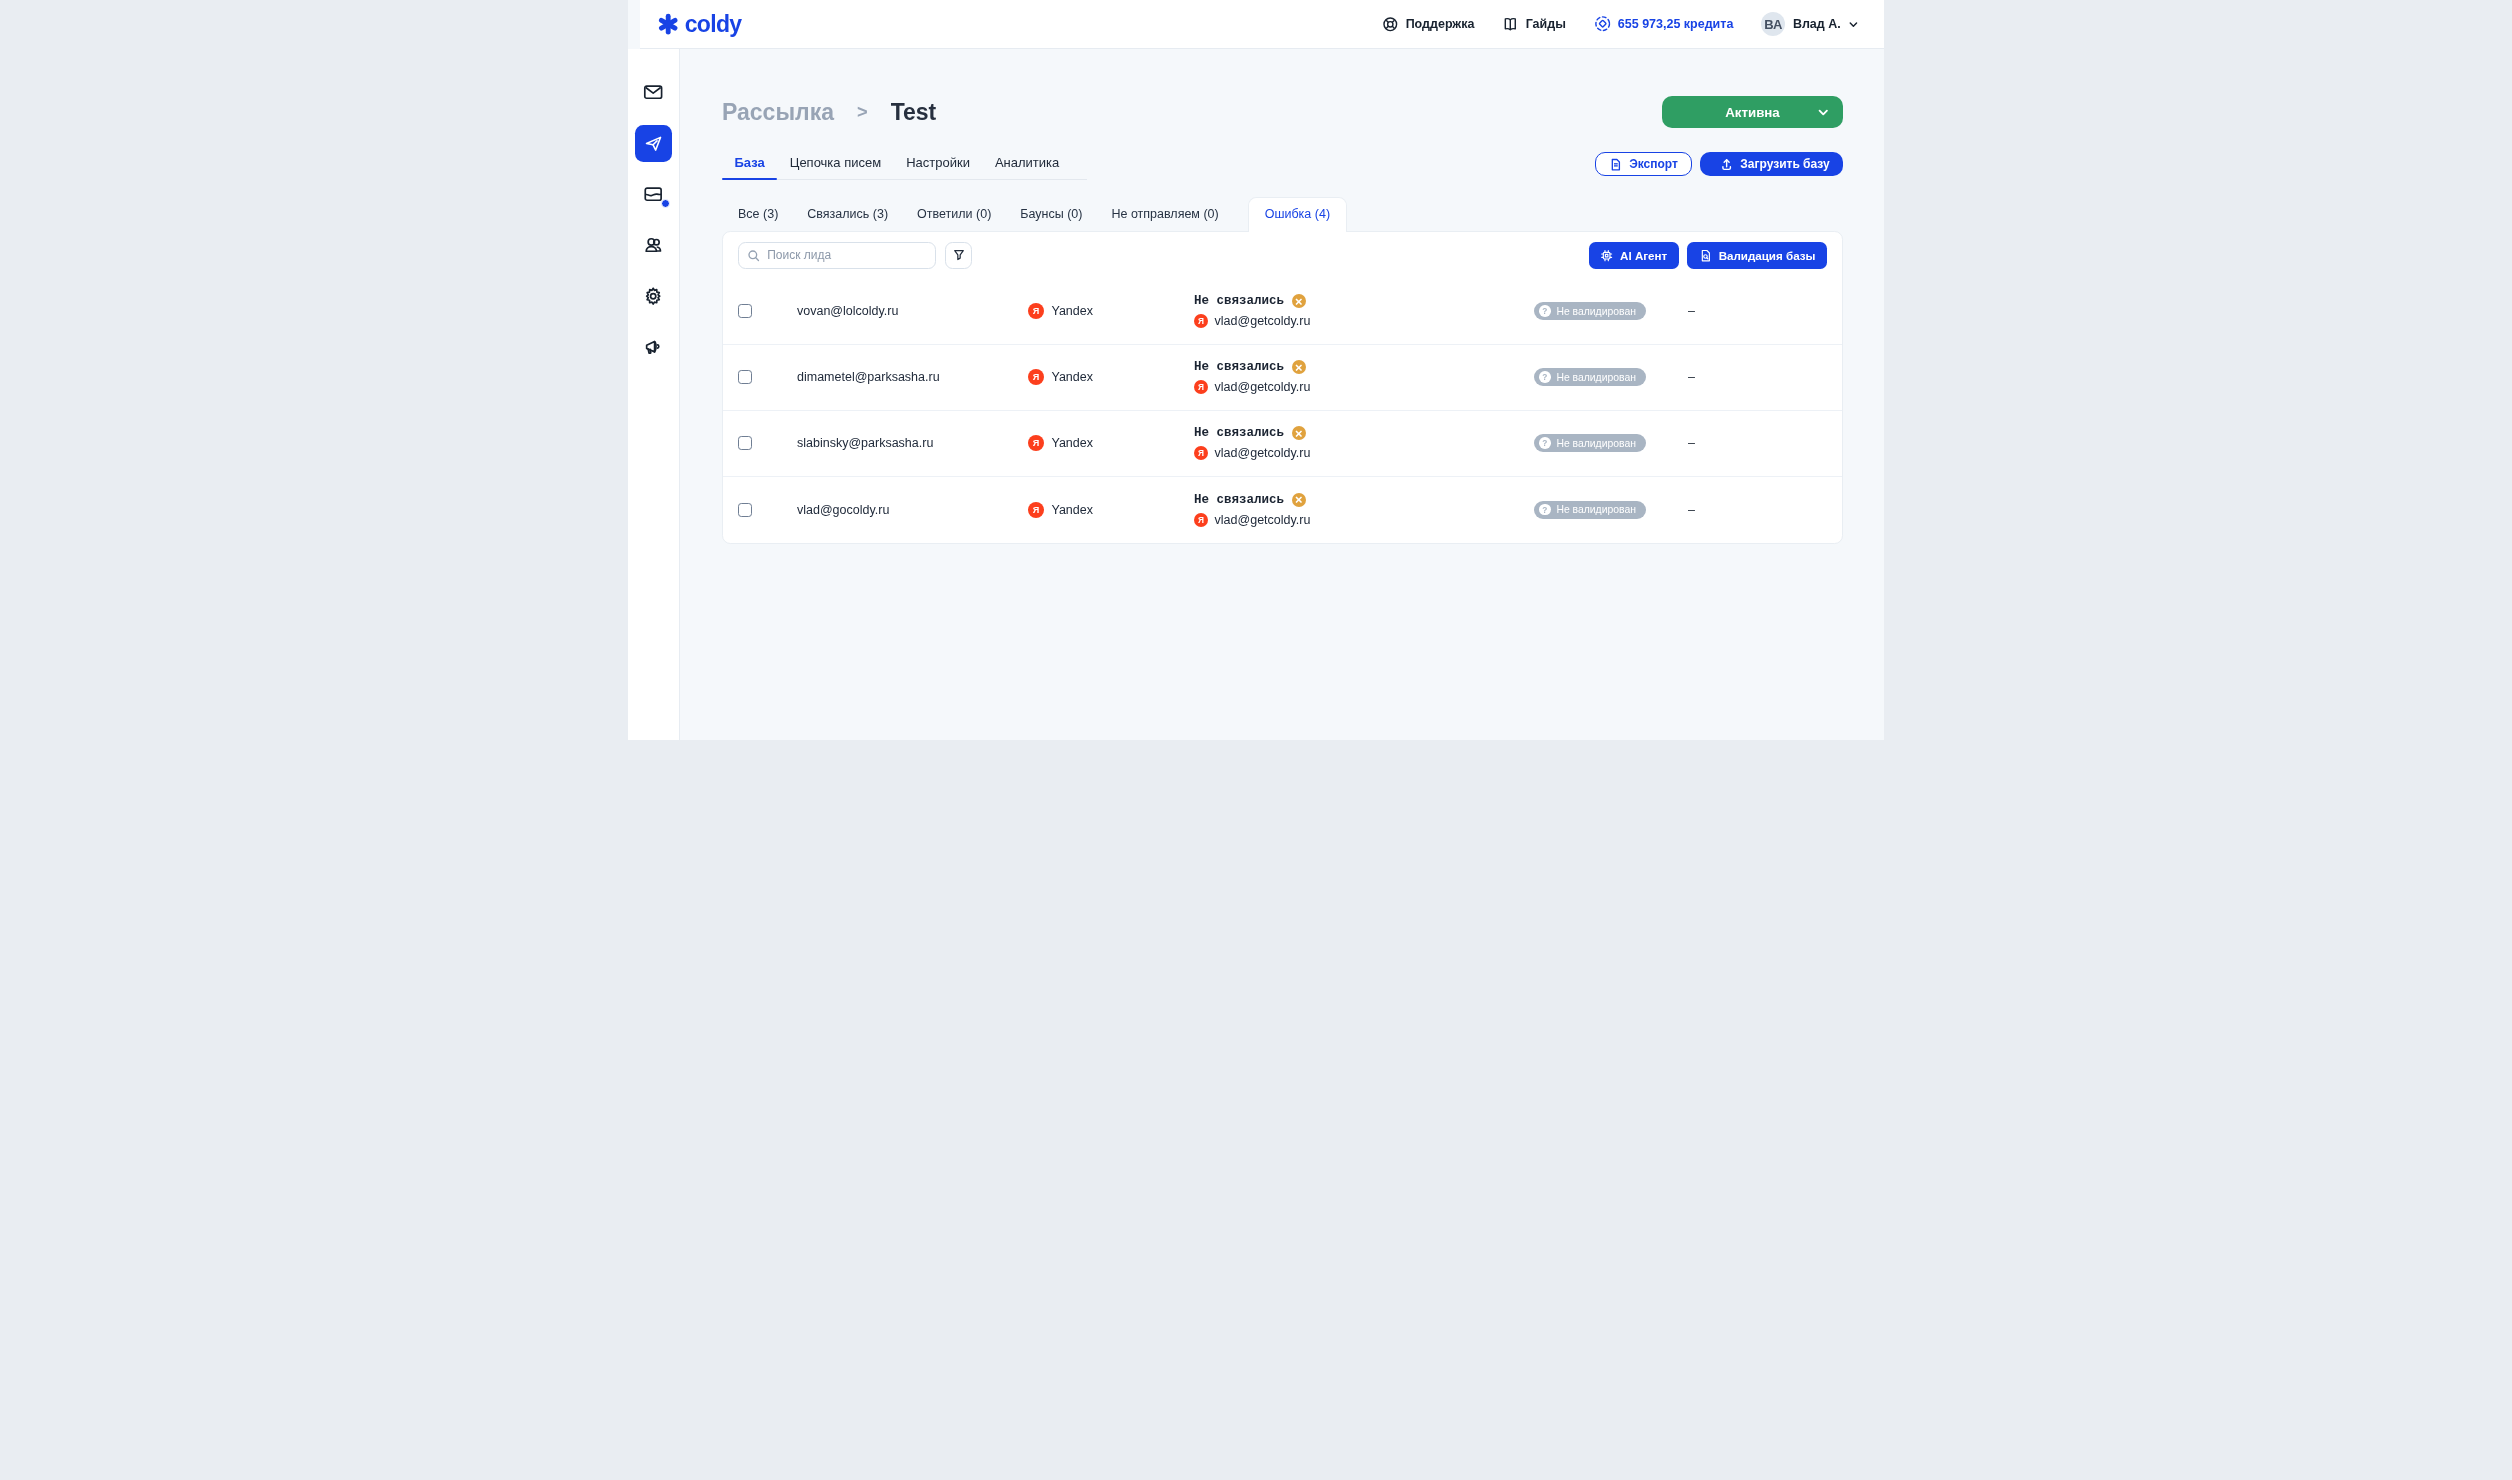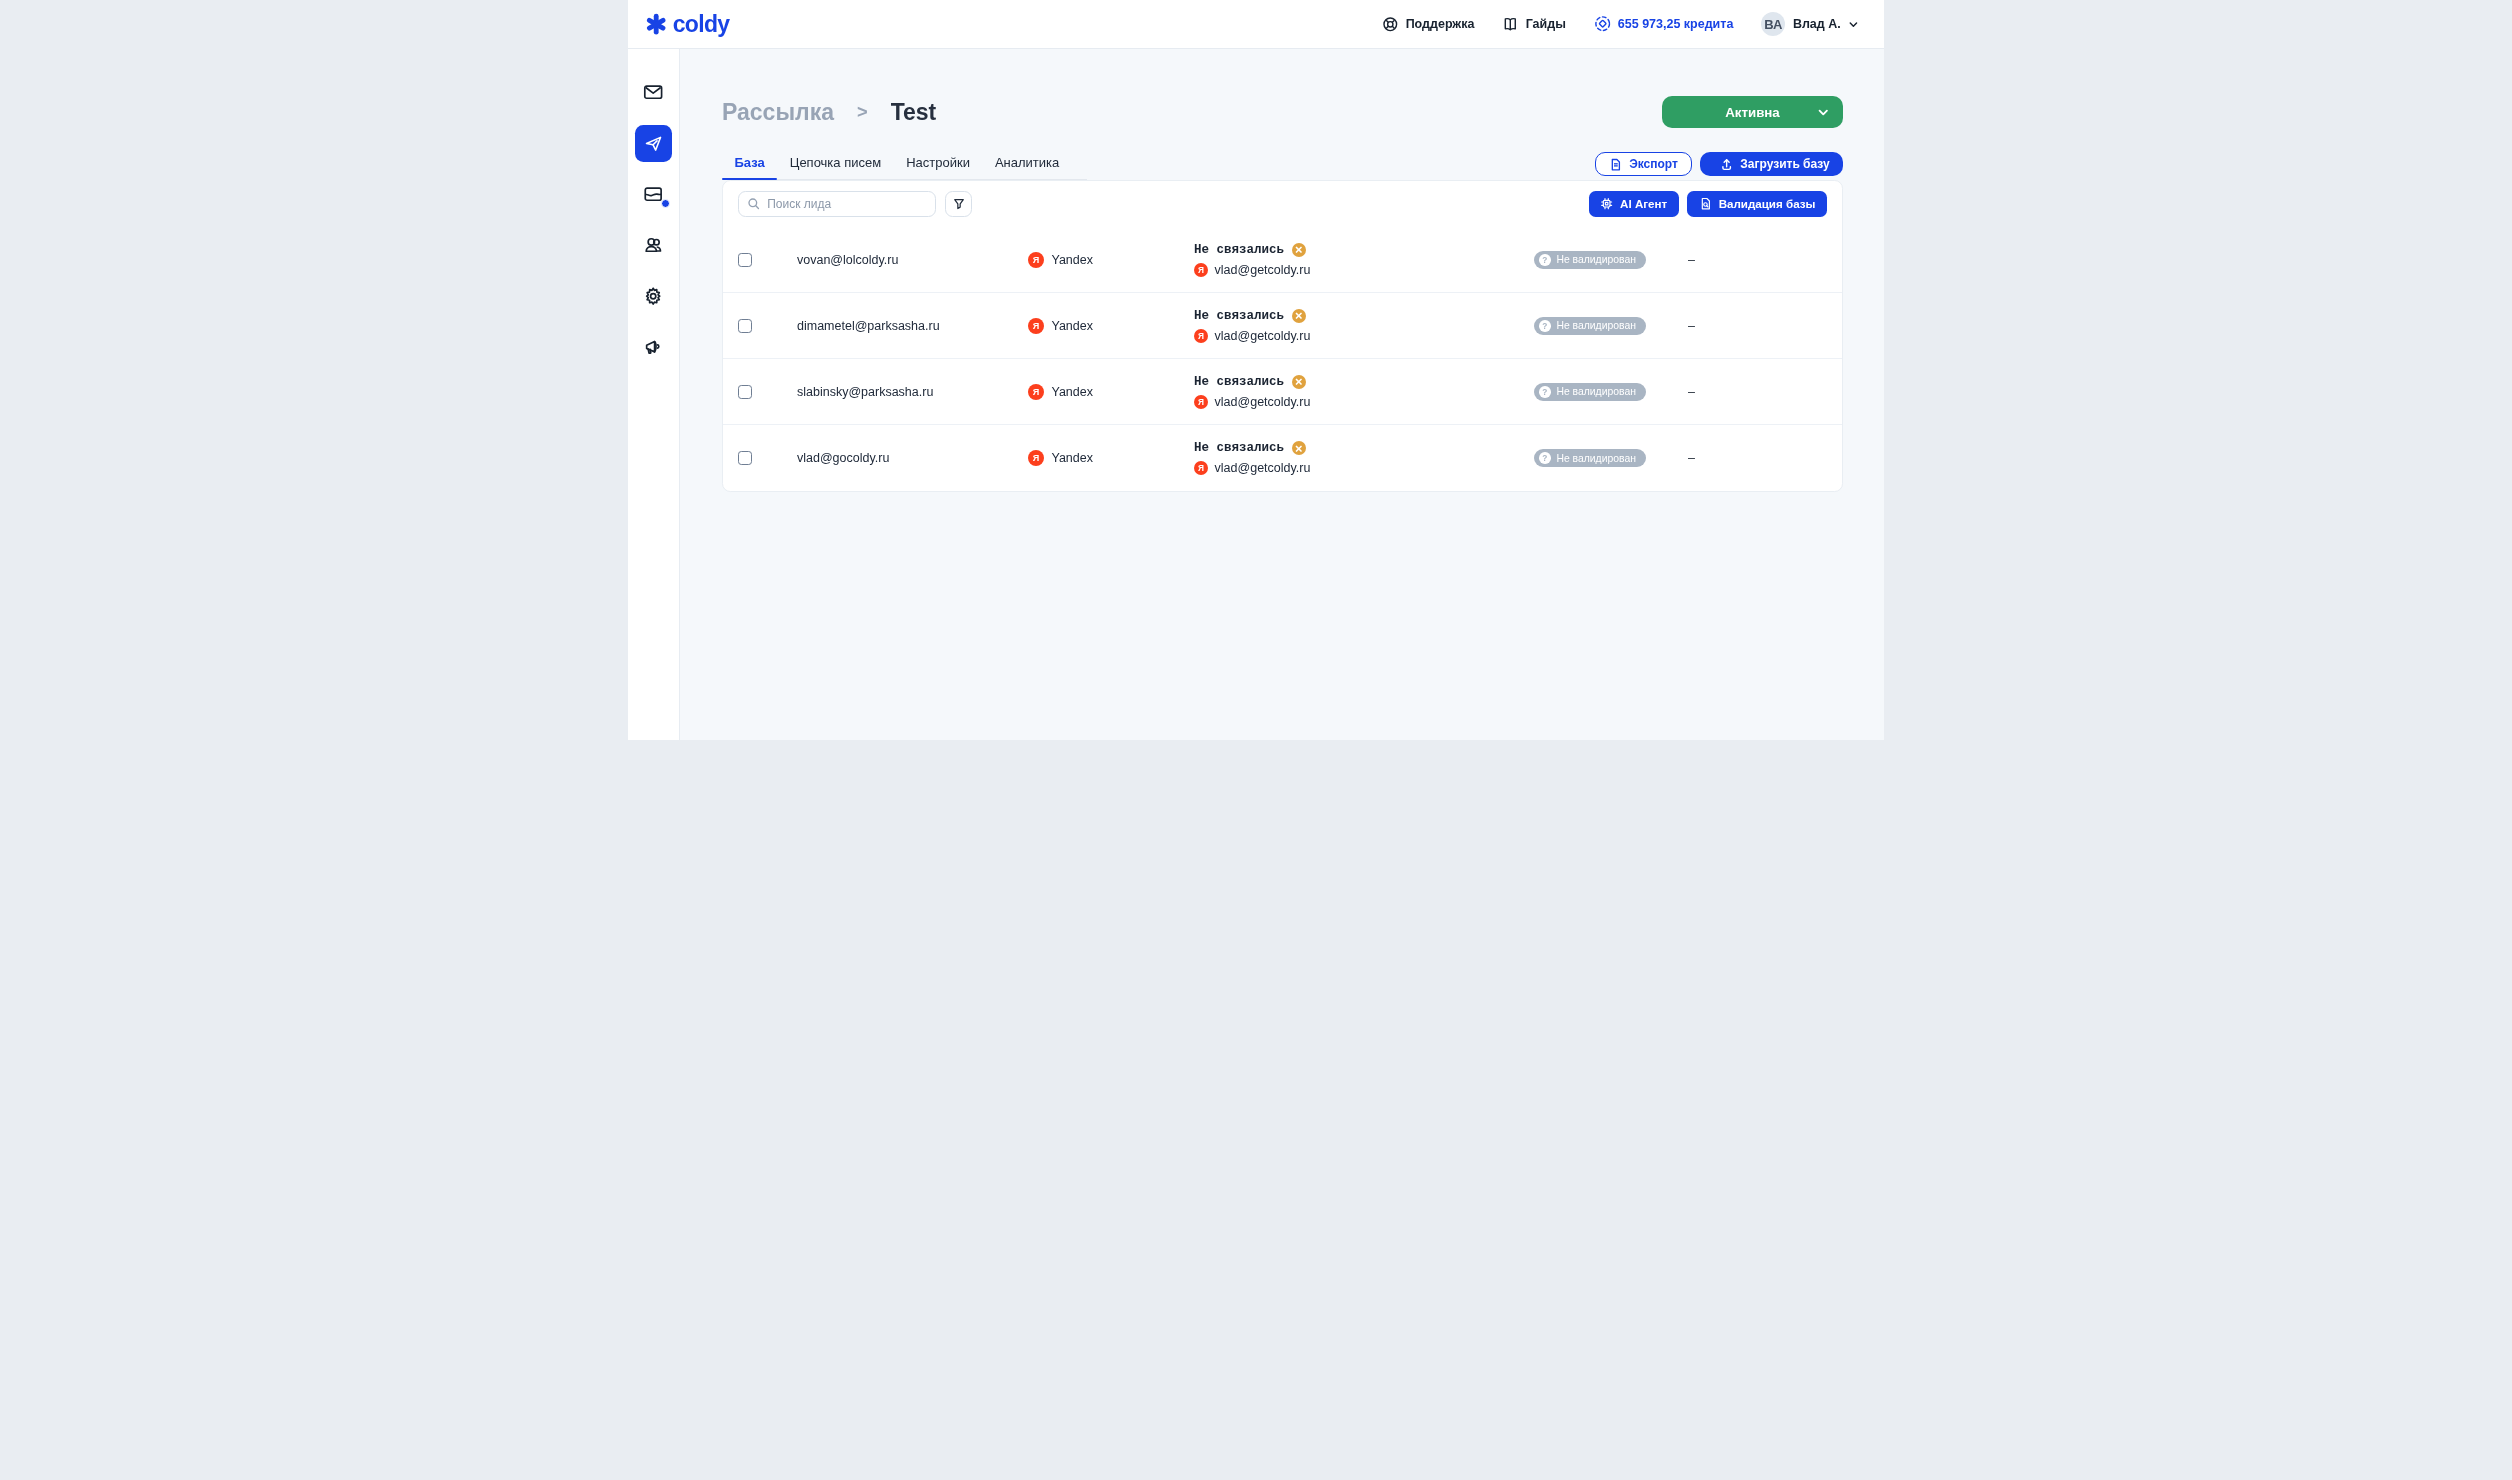--- a/index.html
+++ b/index.html
@@ -1,21 +1,21 @@
 <!DOCTYPE html>
 <html style="font-size:13.3px"><head>
 <meta charset="utf-8">
 <style>
   * { margin:0; padding:0; box-sizing:border-box; }
   html,body { background:#e9edf2; }
   body { font-family:"Liberation Sans","DejaVu Sans",sans-serif; }
   .page { position:relative; width:1256px; height:740px; background:#F5F8FB; overflow:hidden; margin:0 auto; }
 
   
-  .topbar { position:absolute; top:0; left:0; right:0; height:49px; background:#fff;
+  .topbar { position:absolute; top:0; left:12px; right:0; height:49px; background:#fff;
             border-bottom:0.8px solid #E6EBF1; display:flex; align-items:center;
             justify-content:space-between; padding:0 25px 0 16.6px; z-index:5; }
   .logo { display:flex; align-items:center; gap:5.8px; cursor:pointer; }
   .logo-text { color:#1843E5; font-size:23px; font-weight:800; letter-spacing:-0.7px; }
   .top-right { display:flex; align-items:center; gap:28px; }
   .top-item { display:flex; align-items:center; gap:6.6px; font-size:12.5px; font-weight:700; color:#18222F; cursor:pointer; }
   .top-item.credits { color:#1843E5; }
   .user-chip { display:flex; align-items:center; gap:7.5px; cursor:pointer; }
   .avatar { width:24px; height:24px; border-radius:50%; background:#DFE6EE; color:#445062;
             font-size:13px; font-weight:700; display:flex; align-items:center; justify-content:center; }
@@ -260,20 +260,28 @@
           <svg width="13.3" height="13.3" viewBox="0 0 16 16" fill="none" stroke="#fff" stroke-width="1.7" stroke-linecap="round" stroke-linejoin="round">
             <line x1="8" y1="10.5" x2="8" y2="2.5"></line>
             <polyline points="5,5.2 8,2.2 11,5.2"></polyline>
             <path d="M3.5 10.5 V12 C3.5 13 4.2 13.7 5.2 13.7 H10.8 C11.8 13.7 12.5 13 12.5 12 V10.5"></path>
           </svg>
           <span>Загрузить базу</span>
         </button>
       </div>
     </div>
 
+    <div class="subtabs">
+      <div class="subtab">Все (3)</div>
+      <div class="subtab">Связались (3)</div>
+      <div class="subtab">Ответили (0)</div>
+      <div class="subtab">Баунсы (0)</div>
+      <div class="subtab">Не отправляем (0)</div>
+      <div class="subtab active">Ошибка (4)</div>
+    </div>
 
     <section class="panel">
 
       <div class="toolbar">
         <div class="toolbar-left">
           <div class="search-box">
             <svg width="13.3" height="13.3" viewBox="0 0 16 16" fill="none" stroke="#94A1B2" stroke-width="1.6" stroke-linecap="round">
               <circle cx="7" cy="7" r="4.6"></circle>
                 <line x1="10.6" y1="10.6" x2="13.8" y2="13.8"></line>
             </svg>

